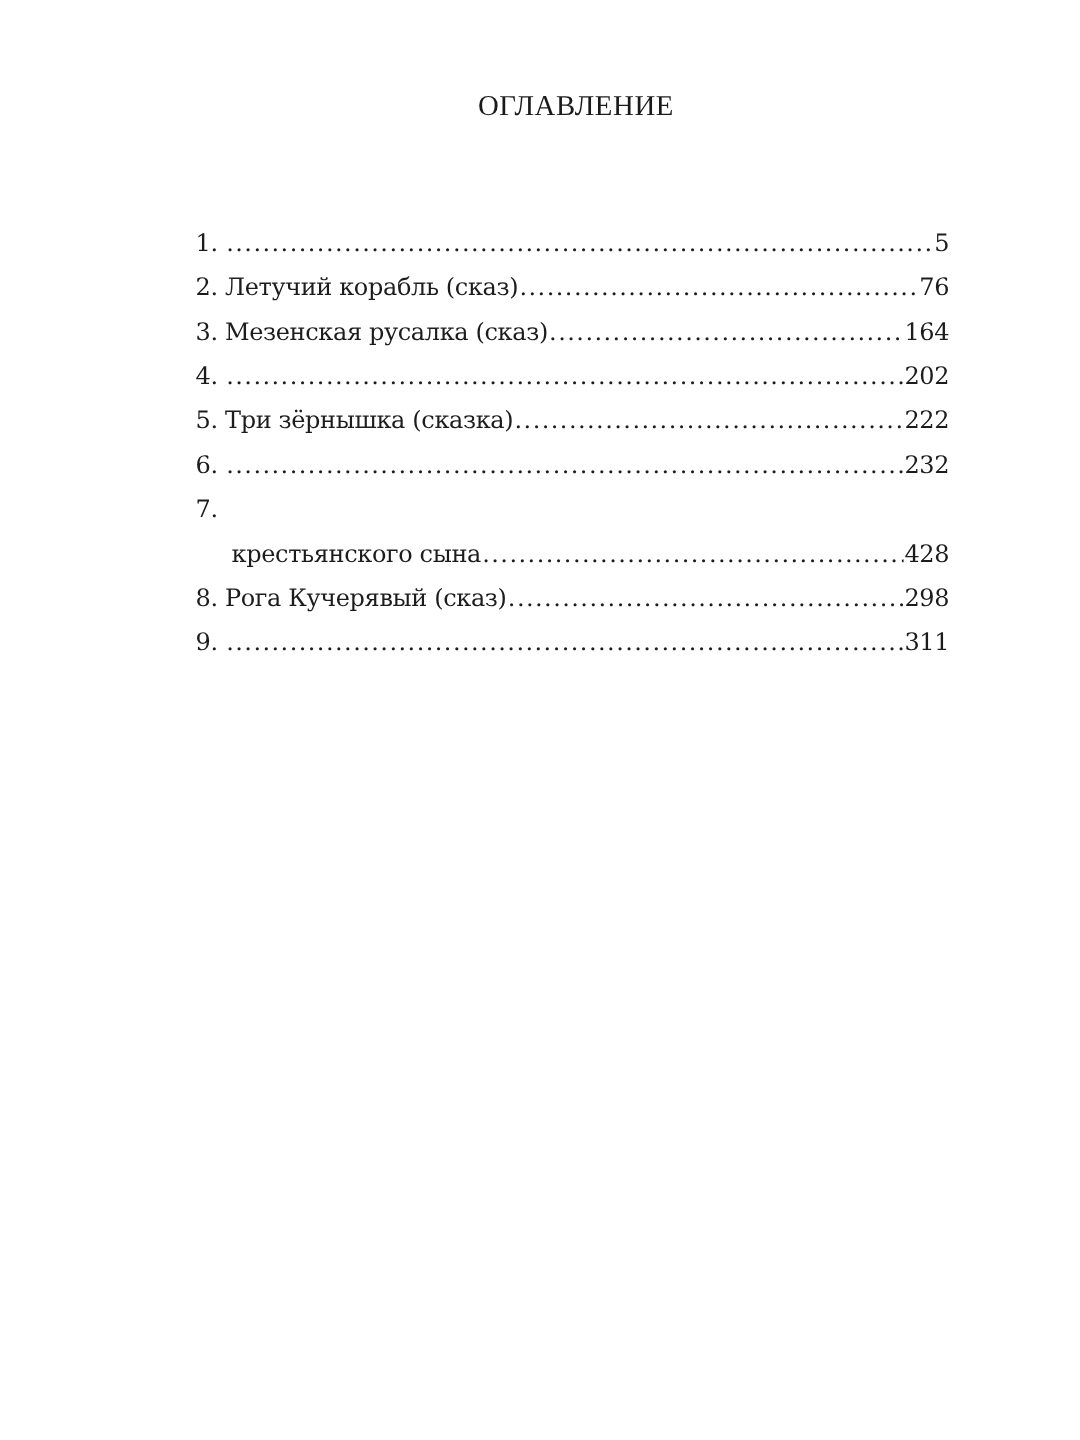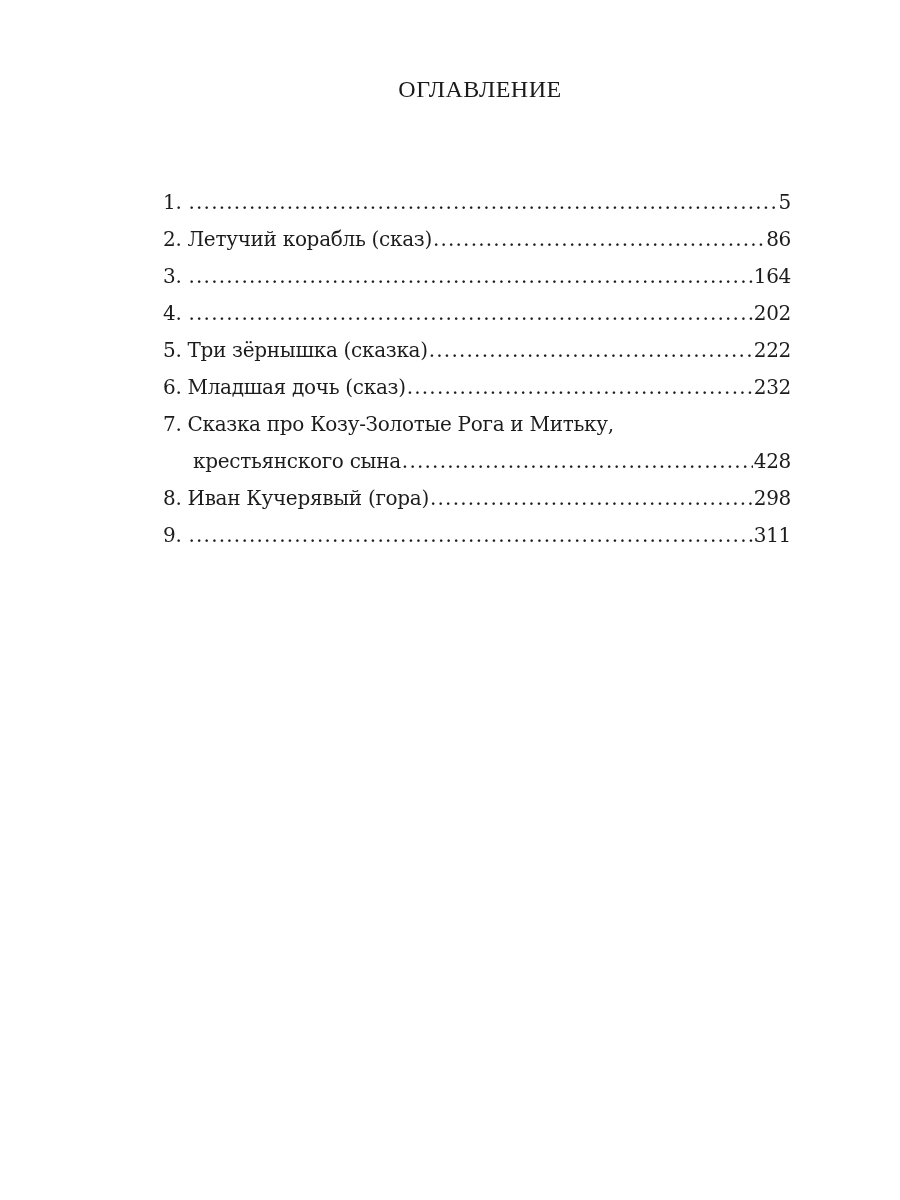--- a/index.html
+++ b/index.html
@@ -85,56 +85,55 @@
 <ul class="toc">
   <li class="toc-item">
     <span class="num">1.</span>
     <span class="leader"></span>
     <span class="page">5</span>
   </li>
   <li class="toc-item">
     <span class="num">2.</span>
     <span class="title">Летучий корабль (сказ)</span>
     <span class="leader"></span>
-    <span class="page">86</span>
+    <span class="page">76</span>
   </li>
   <li class="toc-item">
     <span class="num">3.</span>
+    <span class="title">Мезенская русалка (сказ)</span>
     <span class="leader"></span>
     <span class="page">164</span>
   </li>
   <li class="toc-item">
     <span class="num">4.</span>
     <span class="leader"></span>
     <span class="page">202</span>
   </li>
   <li class="toc-item">
     <span class="num">5.</span>
     <span class="title">Три зёрнышка (сказка)</span>
     <span class="leader"></span>
     <span class="page">222</span>
   </li>
   <li class="toc-item">
     <span class="num">6.</span>
-    <span class="title">Младшая дочь (сказ)</span>
     <span class="leader"></span>
     <span class="page">232</span>
   </li>
   <li class="toc-item first-line">
     <span class="num">7.</span>
-    <span class="title">Сказка про Козу-Золотые Рога и Митьку,</span>
   </li>
   <li class="toc-item continuation">
     <span class="title">крестьянского сына</span>
     <span class="leader"></span>
     <span class="page">428</span>
   </li>
   <li class="toc-item">
     <span class="num">8.</span>
-    <span class="title">Иван Кучерявый (гора)</span>
+    <span class="title">Рога Кучерявый (сказ)</span>
     <span class="leader"></span>
     <span class="page">298</span>
   </li>
   <li class="toc-item">
     <span class="num">9.</span>
     <span class="leader"></span>
     <span class="page">311</span>
   </li>
 </ul>
 

